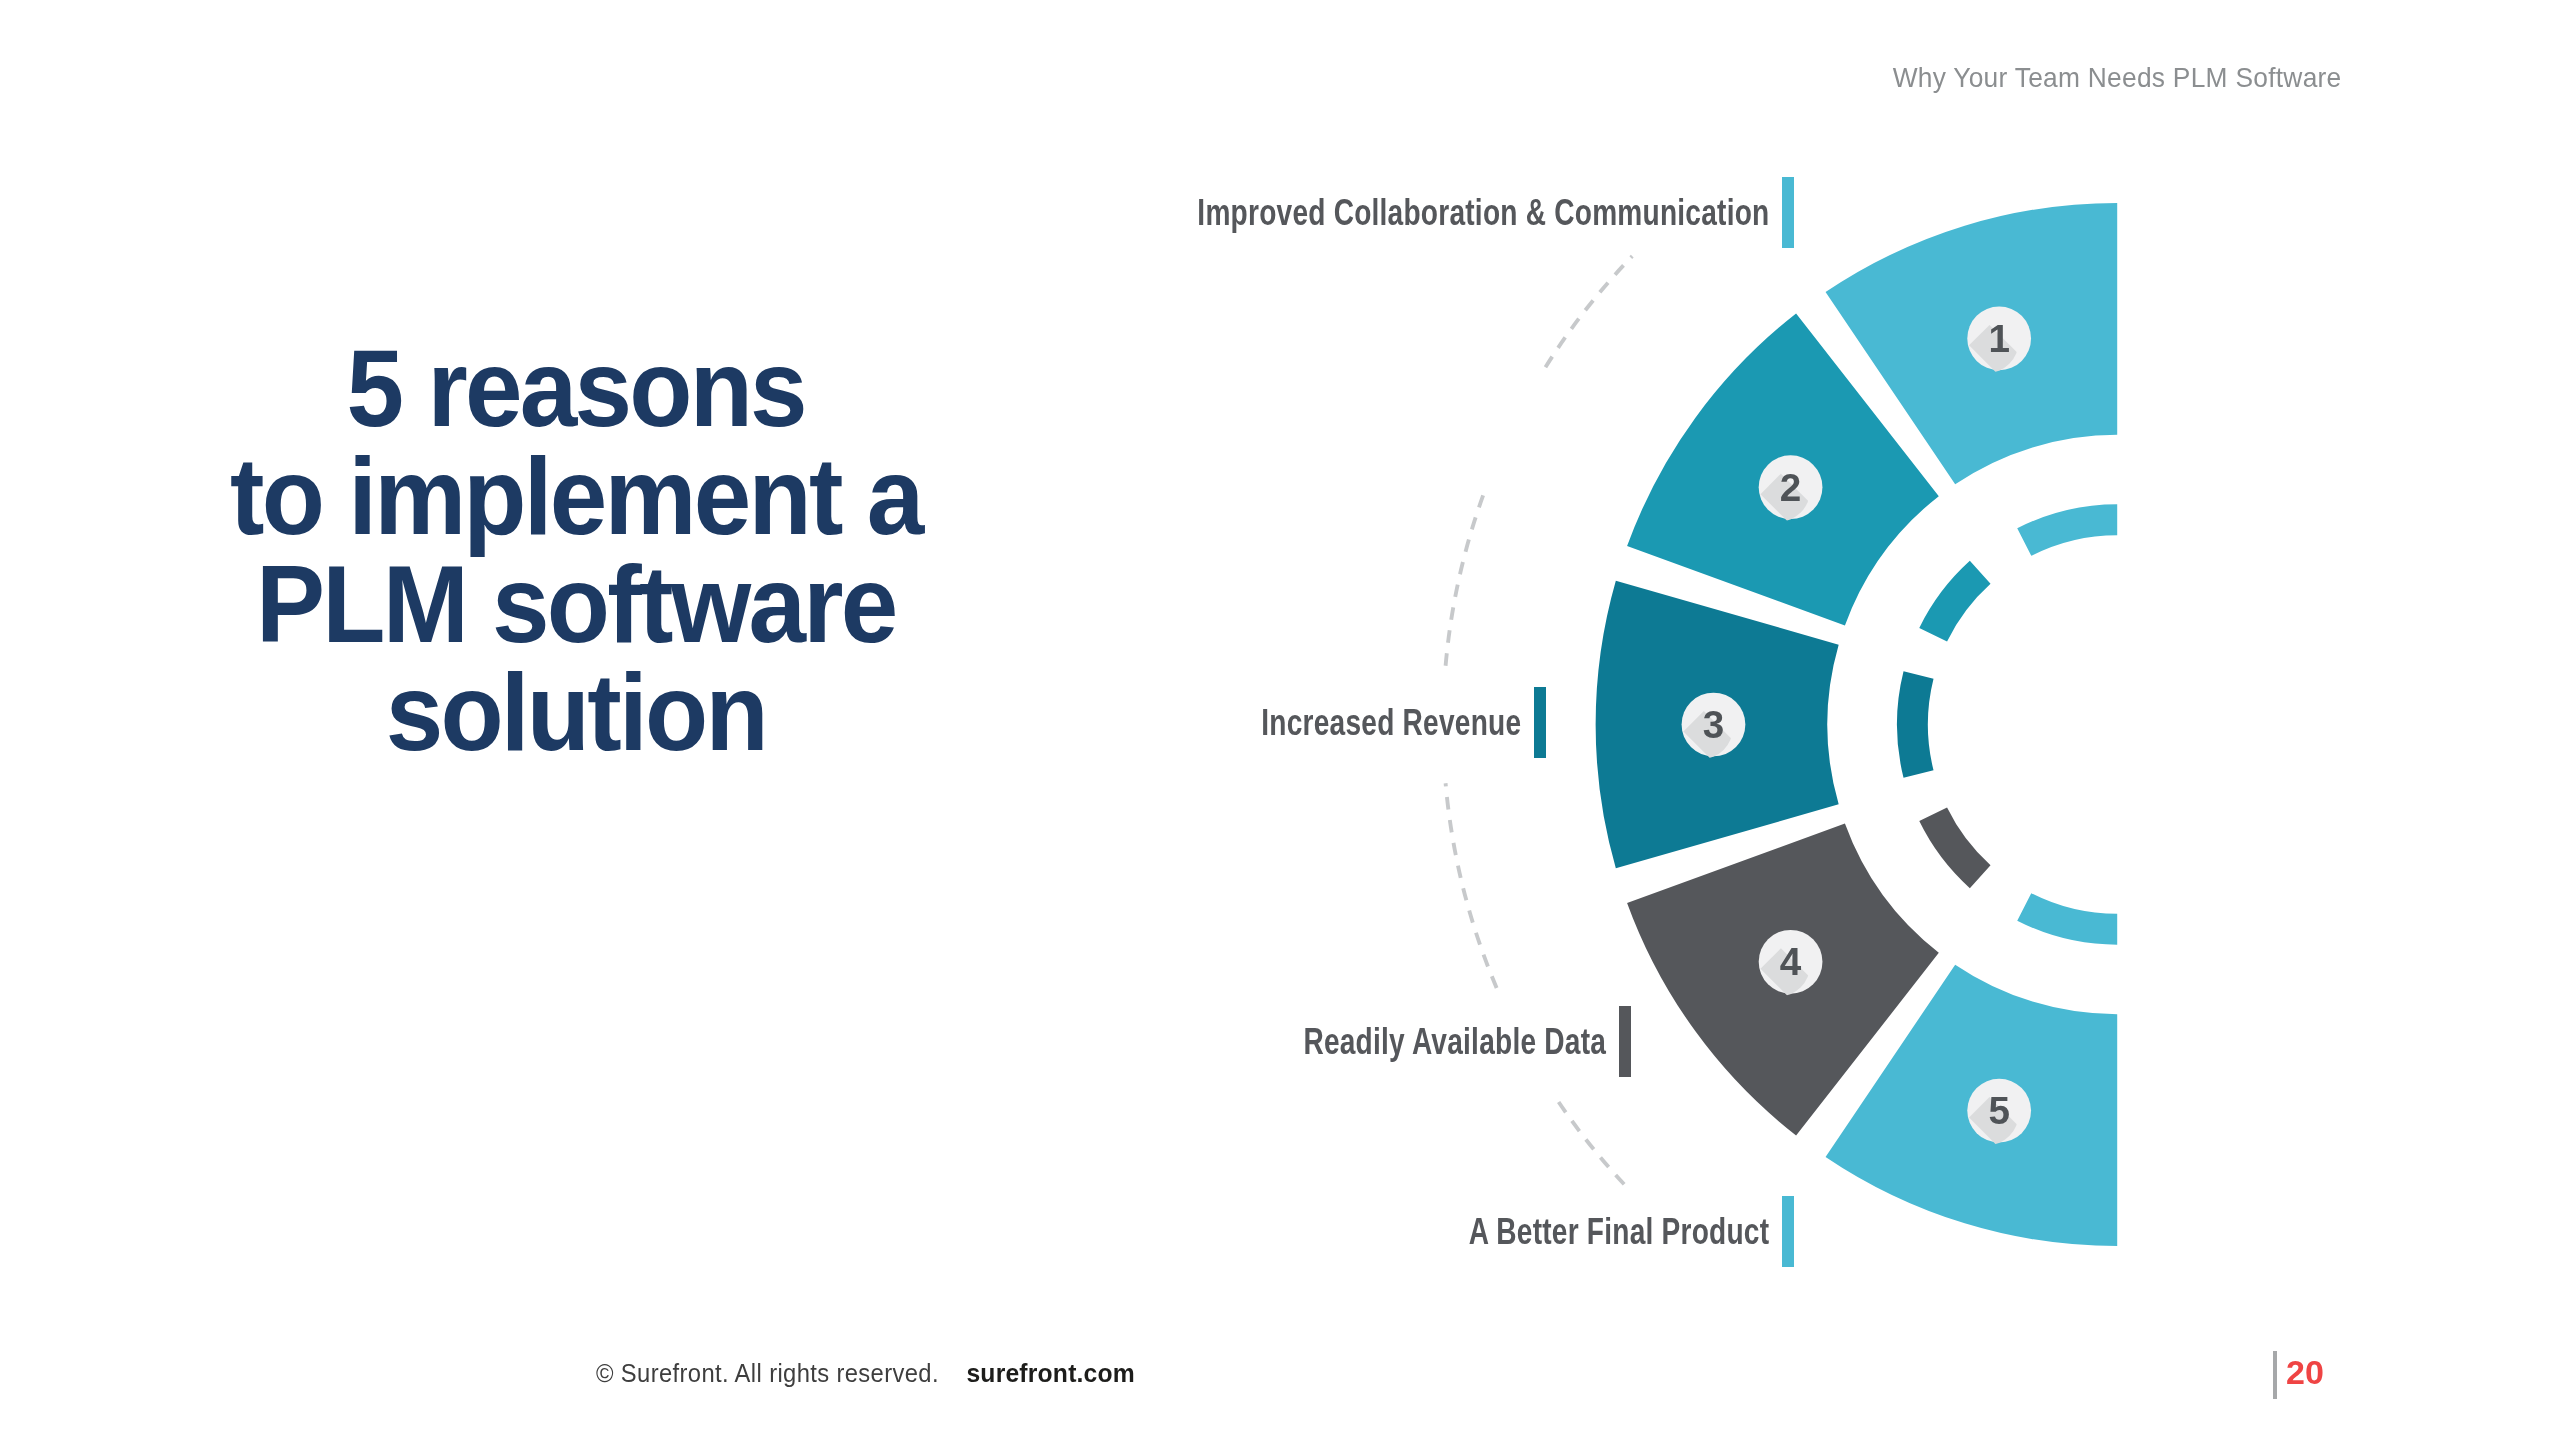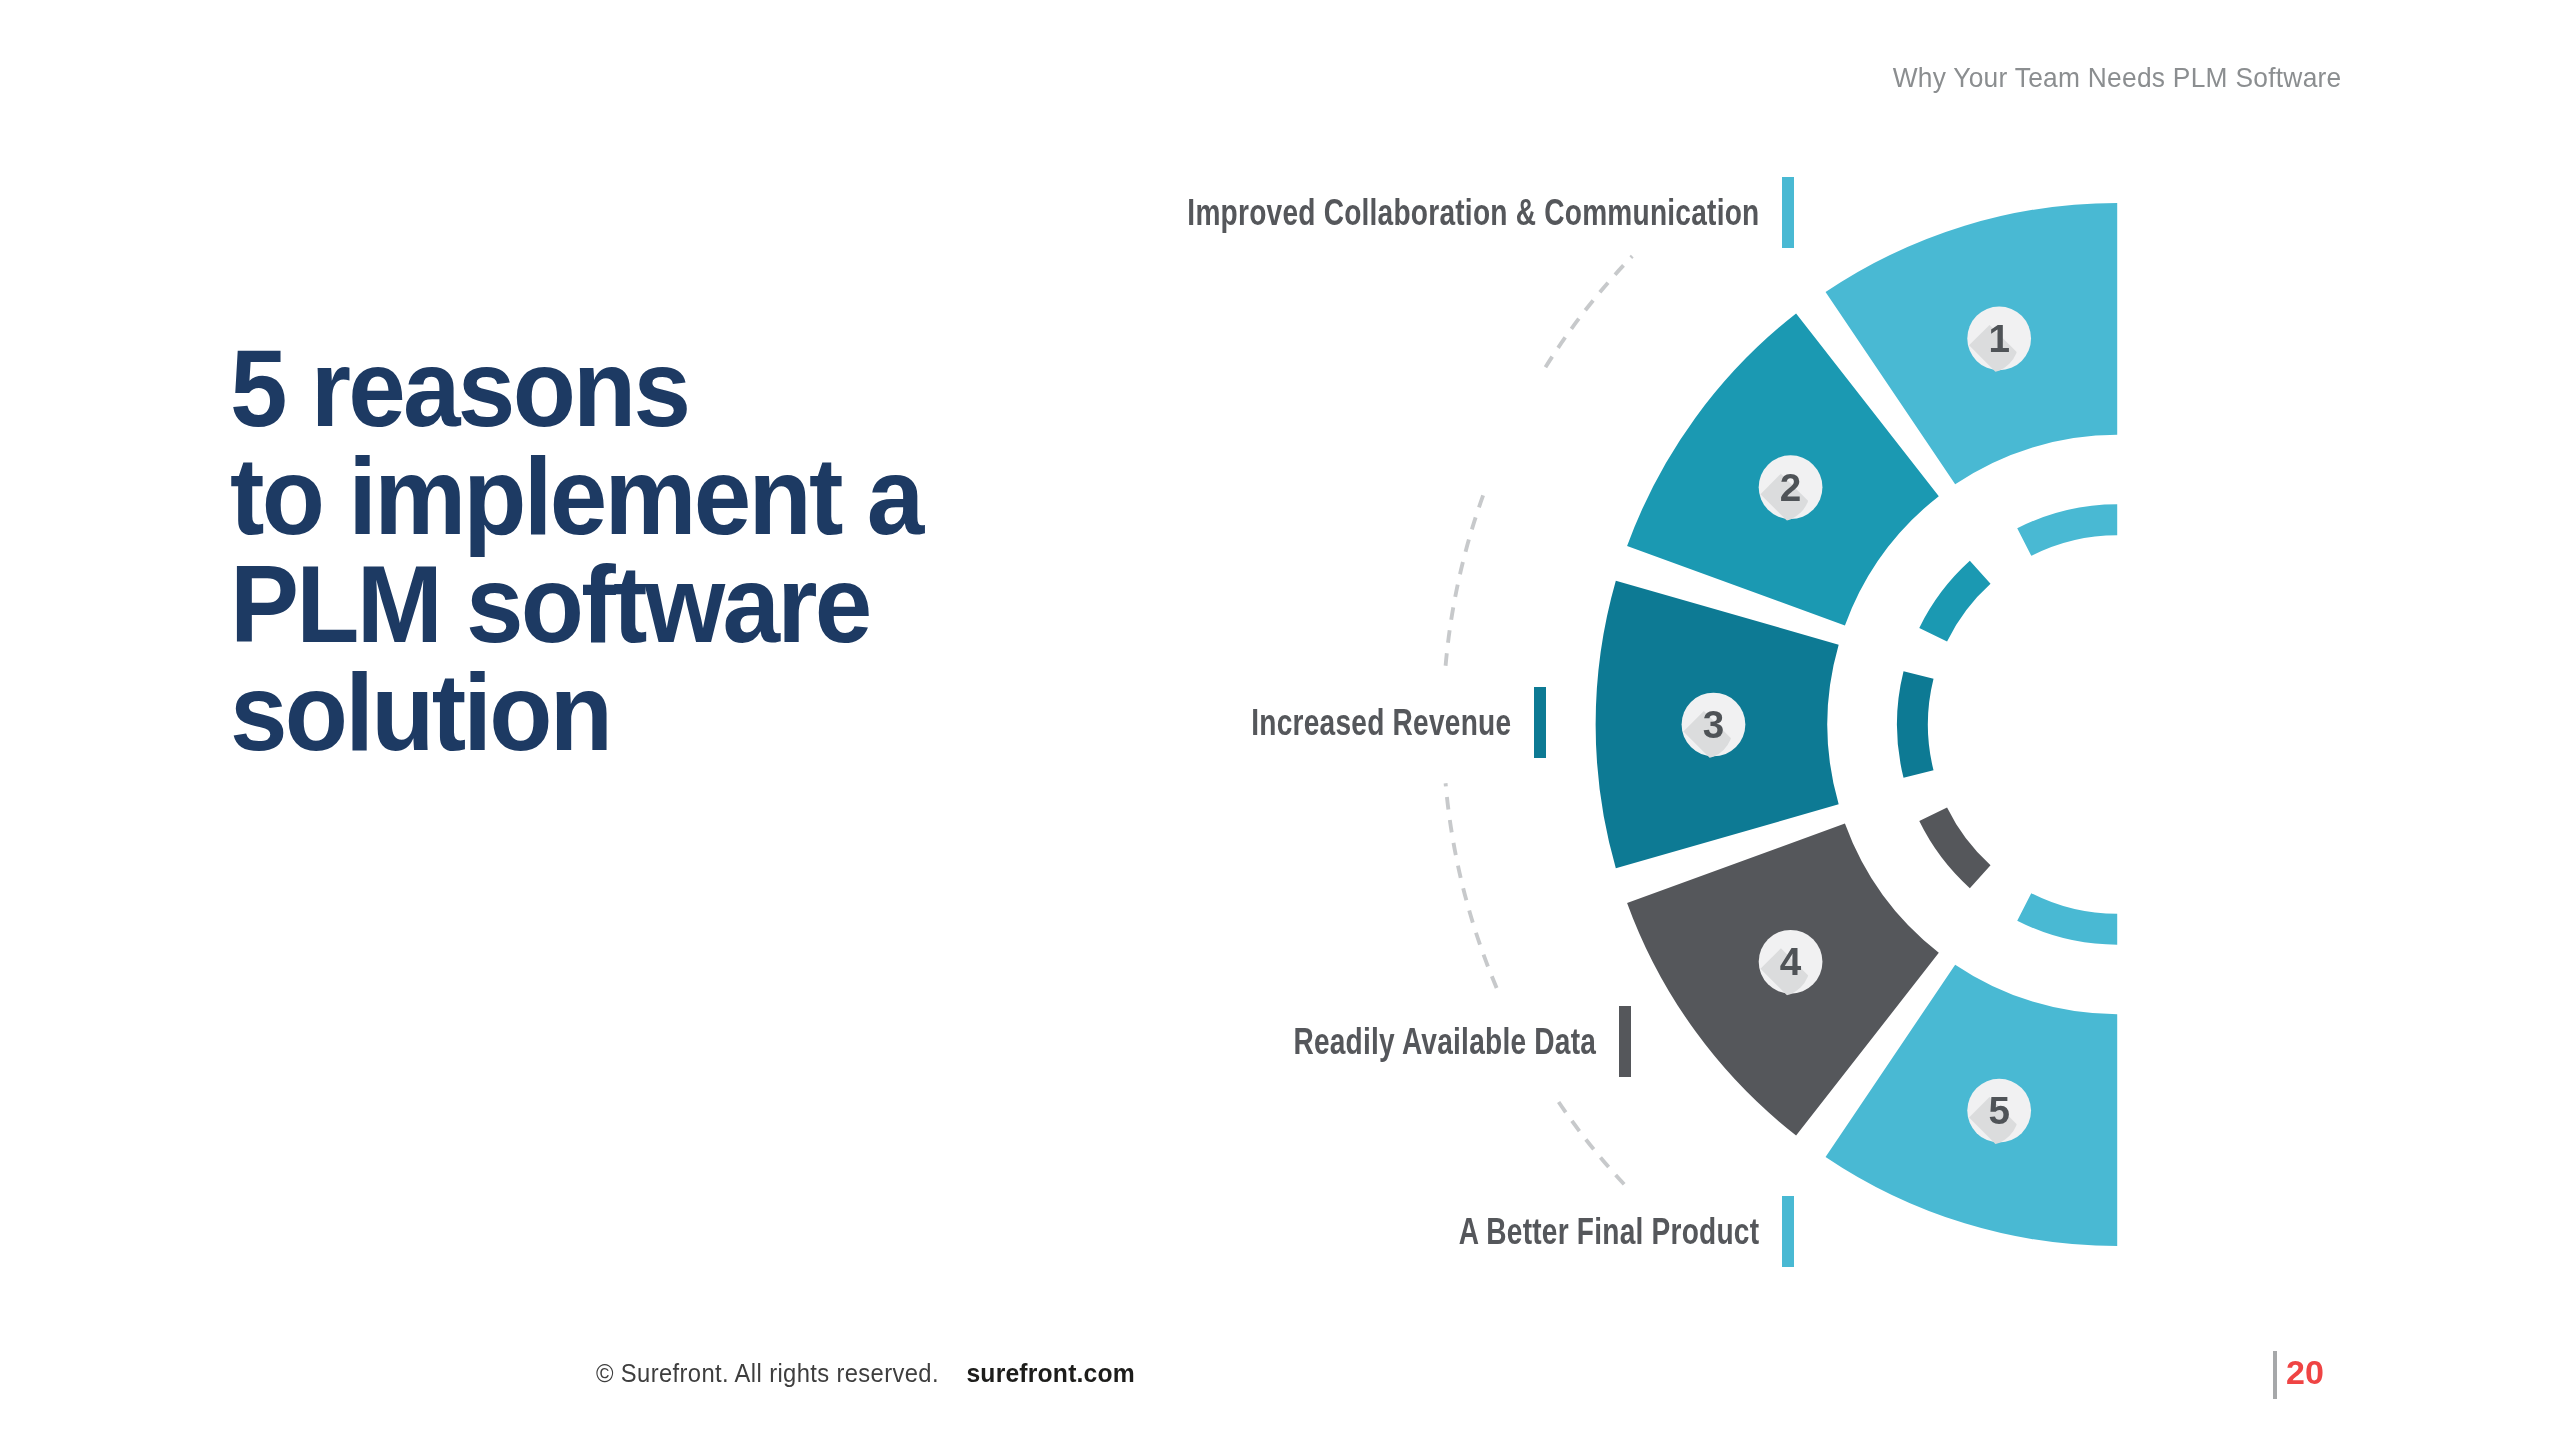--- a/index.html
+++ b/index.html
@@ -1,20 +1,20 @@
 <!DOCTYPE html>
 <html><head>
 <meta charset="utf-8">
 <style>
   html,body{margin:0;padding:0;}
   body{
     width:2576px;height:1449px;position:relative;overflow:hidden;
     background:#ffffff;font-family:"Liberation Sans", sans-serif;
   }
-  .slide{position:absolute;inset:0;}
+  .slide{position:absolute;inset:0;text-align:center;}
 
   .header{
     position:absolute;top:62px;right:234px;
     font-size:28px;color:#8B8E90;letter-spacing:0.3px;white-space:nowrap;
     transform:scaleX(.94);transform-origin:100% 50%;
   }
 
   .title{
     position:absolute;left:230px;top:334px;
     font-size:110px;line-height:108px;font-weight:700;
@@ -22,21 +22,21 @@
     transform:scaleX(.94);transform-origin:0 0;
   }
 
   #donut-svg{position:absolute;left:0;top:0;}
   svg text.digit{
     font-family:"Liberation Sans", sans-serif;
     font-weight:700;font-size:40px;fill:#4F5357;
   }
 
   .label-slot{
-    position:absolute;display:flex;align-items:center;gap:23px;height:71px;
+    position:absolute;display:flex;align-items:center;gap:13px;height:71px;
   }
   .label-text{
     font-weight:700;font-size:36px;color:#55575B;letter-spacing:0.3px;
     white-space:nowrap;transform:scaleX(.78);transform-origin:100% 50%;
   }
   .tick{width:11.6px;align-self:stretch;}
   .slot-1{right:782px;top:177px;}
   .slot-2{right:945px;top:371px;}
   .slot-3{right:1030px;top:687px;}
   .slot-4{right:945px;top:1006px;}

